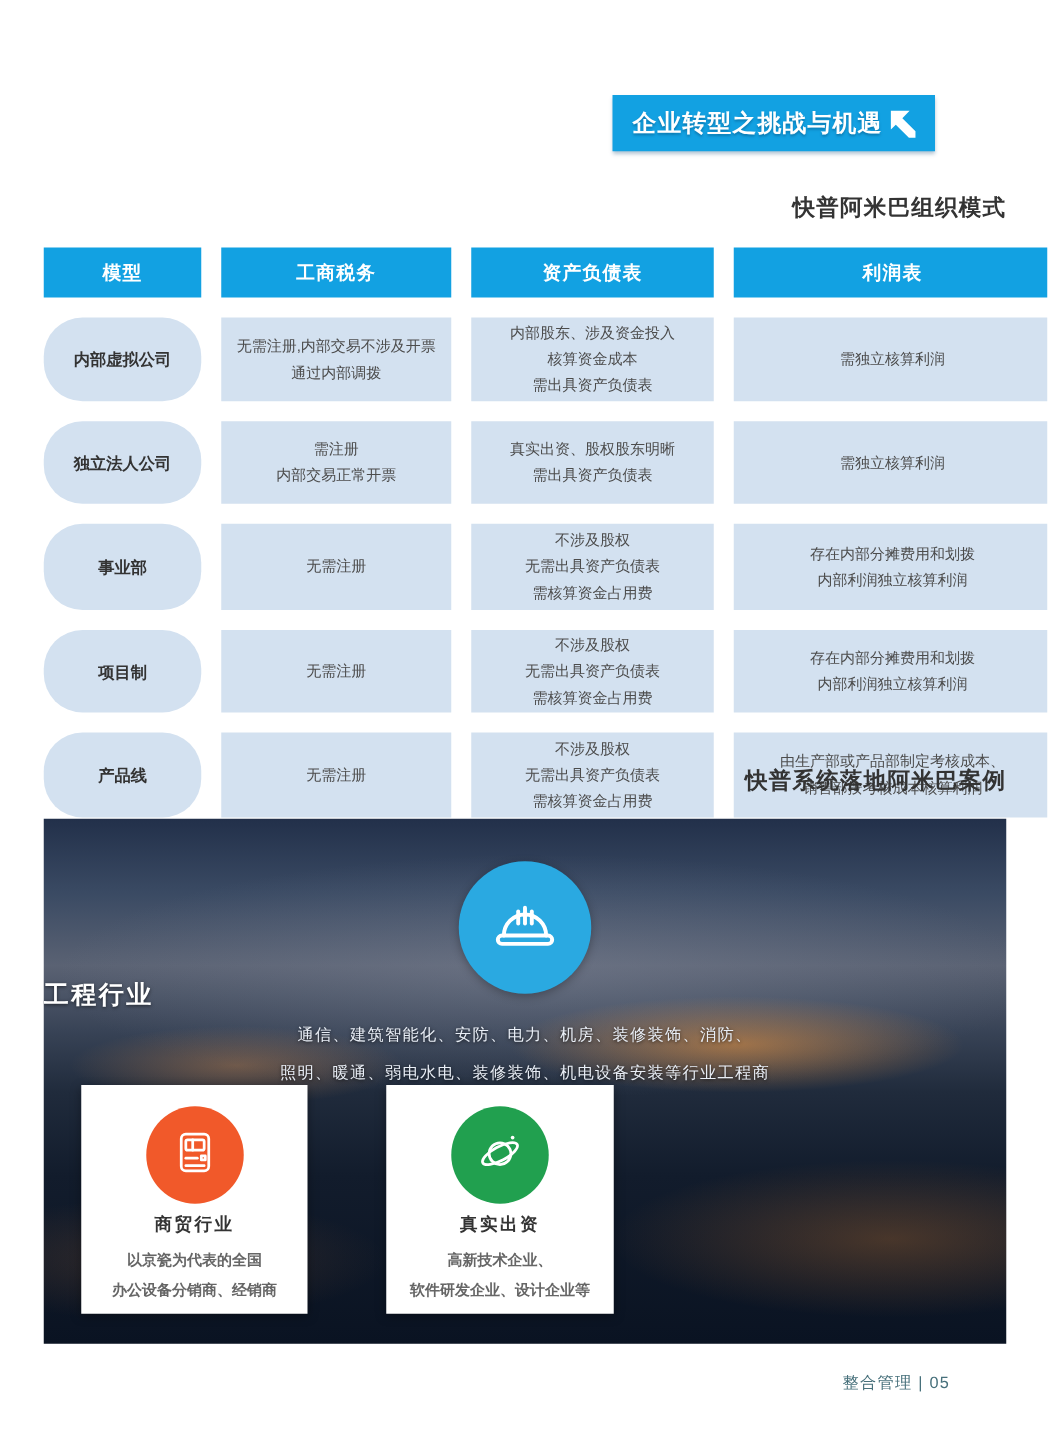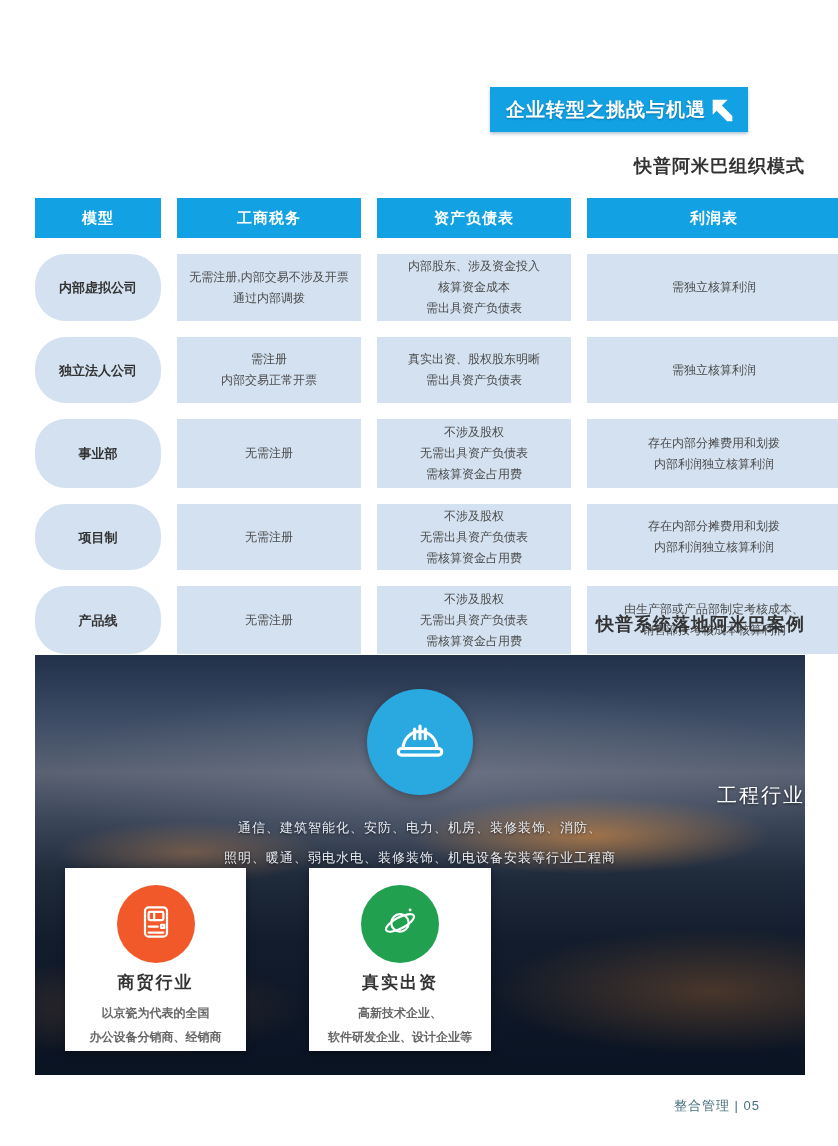--- a/index.html
+++ b/index.html
@@ -9,21 +9,21 @@
     position: relative;
     width: 838px;
     height: 1146px;
     background: #ffffff;
     overflow: hidden;
   }
 
   
   .banner {
     position: absolute;
-    left: 490px; top: 87px;
+    left: 490px; top: 76px;
     width: 258px; height: 45px;
     background: var(--accent, #12a1e2);
     display: flex;
     align-items: center;
     justify-content: space-between;
     padding: 0 10px 0 16px;
     box-shadow: 0 2px 3px rgba(40,90,130,0.35);
   }
   .banner-text {
     color: #ffffff;
@@ -113,24 +113,24 @@
     display: flex;
     align-items: center;
     justify-content: center;
     box-shadow: 0 2px 8px rgba(0,0,0,0.3);
   }
   .hero-circle svg { width: 58px; height: 58px; }
   .hero-title {
     position: absolute;
     left: 0; top: 127px;
     width: 100%;
-    text-align: right;
+    text-align: left;
     color: #ffffff;
     font-size: 20px;
-    font-weight: normal;
+    font-weight: bold;
     letter-spacing: 2px;
     text-shadow: 0 1px 3px rgba(0,0,0,0.6);
   }
   .hero-desc {
     position: absolute;
     left: 0; top: 158px;
     width: 100%;
     text-align: center;
     color: #e9eef6;
     font-size: 13px;
@@ -155,21 +155,21 @@
   .card-circle {
     width: 78px; height: 78px;
     border-radius: 50%;
     margin: 17px auto 8px auto;
     display: flex;
     align-items: center;
     justify-content: center;
   }
   .card-circle svg { width: 44px; height: 44px; }
   .card-title {
-    font-size: 17px;
+    font-size: 14px;
     font-weight: bold;
     color: #333333;
     letter-spacing: 2px;
     margin-bottom: 7px;
   }
   .card-desc {
     font-size: 12px;
     color: #666666;
     line-height: 24px;
     white-space: pre-line;

